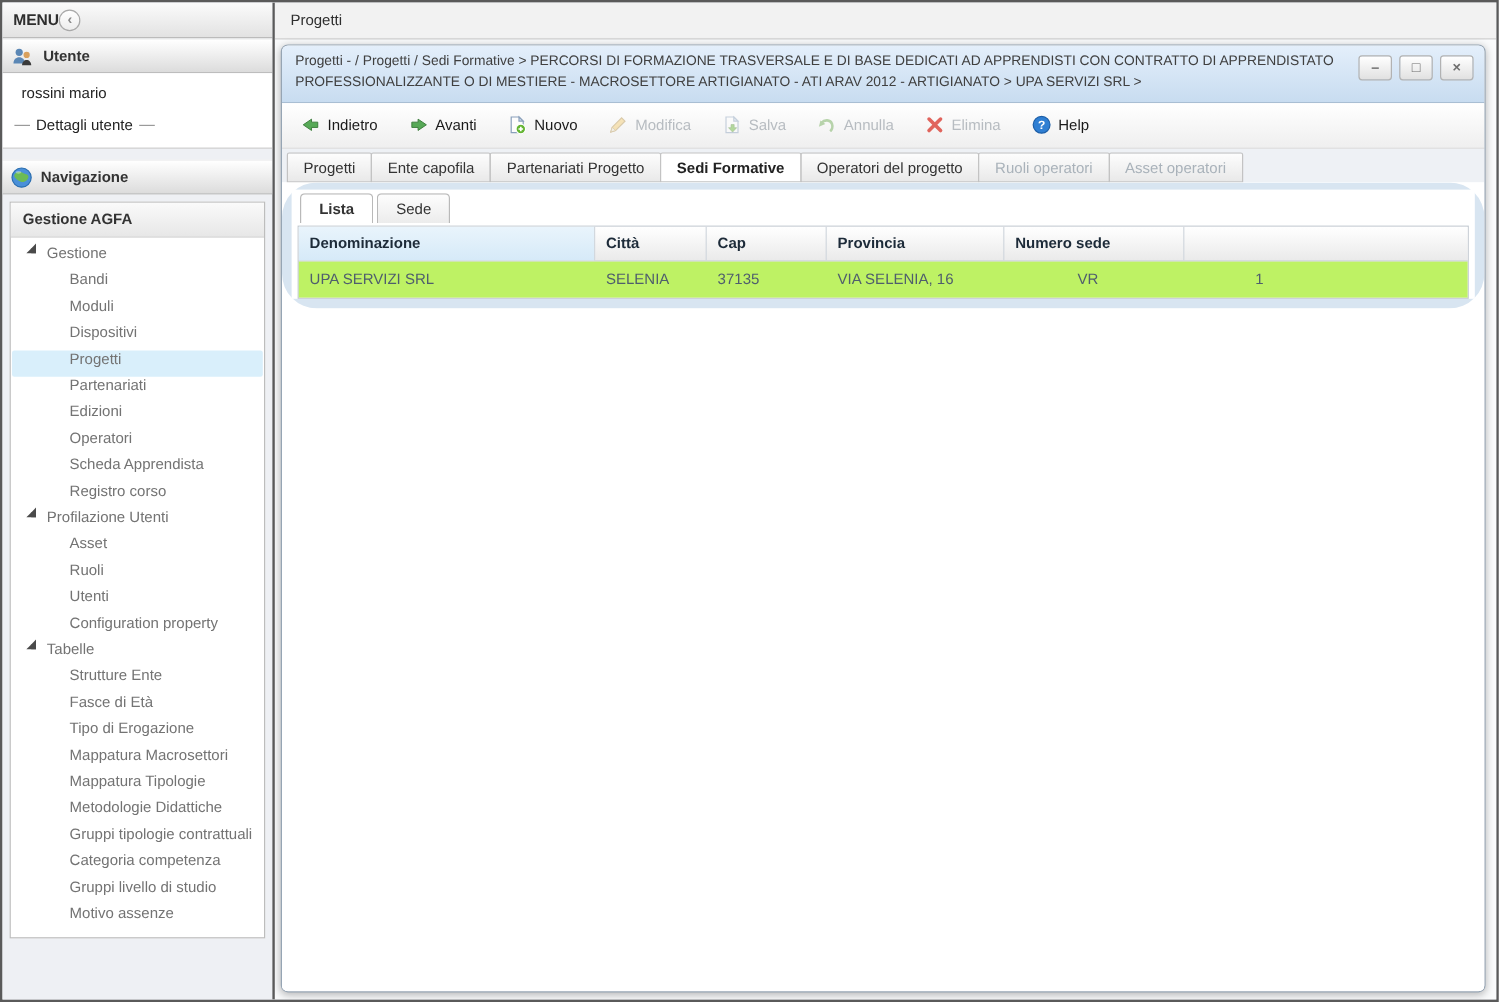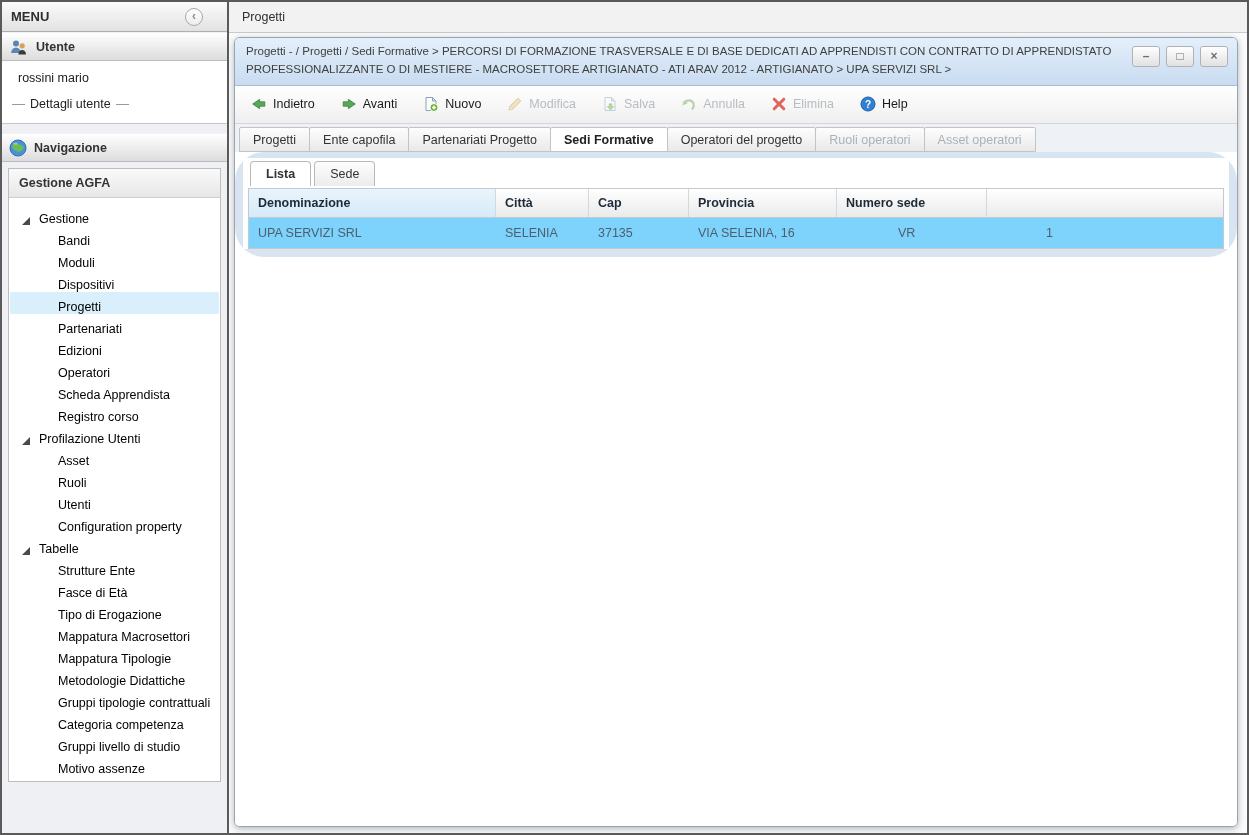--- a/index.html
+++ b/index.html
@@ -20,23 +20,23 @@
     width: 227px; flex: 0 0 227px;
     border-right: 2px solid #5a5a5a;
     background: #eef0f4;
     display: flex; flex-direction: column;
     overflow: hidden;
   }
   .menu-header {
     height: 30px; flex: 0 0 30px;
     background: linear-gradient(#fbfbfb, #e2e2e2);
     border-bottom: 1px solid #aeaeae;
-    display: flex; align-items: center; justify-content: space-between;
-    padding: 0 24px 0 9px;
-    font-weight: bold; font-size: 13px; color: #2e2e2e; gap: 13px;
+    display: flex; align-items: center; 
+    padding: 0 0 0 9px;
+    font-weight: bold; font-size: 13px; color: #2e2e2e;
   }
   .collapse-btn {
     width: 18px; height: 18px; border-radius: 50%;
     border: 1px solid #a9a9a9; background: linear-gradient(#ffffff,#ededed);
     color: #8a8a8a; font-size: 12px; font-weight: bold;
     line-height: 15px; text-align: center; cursor: pointer;
   }
   .acc-header {
     height: 29px; flex: 0 0 29px;
     background: linear-gradient(#ffffff, #dcdcdc);
@@ -64,22 +64,22 @@
   }
   .tree-title {
     height: 29px; line-height: 28px;
     background: linear-gradient(#fafafa, #e7e7e7);
     border-bottom: 1px solid #cfcfcf;
     padding: 0 10px;
     font-weight: bold; font-size: 12.5px; color: #333;
   }
   .tree-list { padding-top: 6px; }
   .tree-item {
-    height: 22px; display: flex; align-items: flex-end;
-    font-size: 12.5px; color: #000000; cursor: pointer;
+    height: 22px; display: flex; align-items: flex-start;
+    font-size: 12.5px; color: #737373; cursor: pointer;
     border-radius: 2px; margin: 0 1px;
   }
   .tree-item.lvl0 { padding-left: 12px; }
   .tree-item.lvl1 { padding-left: 48px; }
   .tree-item.selected { background: #d9effb; }
   .expander {
     display: inline-block; width: 0; height: 0;
     border-left: 4px solid transparent; border-top: 4px solid transparent;
     border-bottom: 4px solid #4a4a4a; border-right: 4px solid #4a4a4a;
     margin-right: 9px; transform: translateY(-1px);
@@ -174,21 +174,21 @@
     border-bottom: 1px solid #c2c9d0;
   }
   .gh {
     padding: 0 9px; line-height: 28px;
     font-size: 12.5px; font-weight: bold; color: #1d2b39;
     border-right: 1px solid #d2d8de;
     overflow: hidden; white-space: nowrap; cursor: pointer;
   }
   .gh.sorted { background: linear-gradient(#e9f4fc, #d6eaf8); }
   .gh.spacer { flex: 1; border-right: none; cursor: default; }
-  .grid-drow { display: flex; height: 30px; background: #7dd3fc; cursor: pointer; }
+  .grid-drow { display: flex; height: 30px; background: #bef264; cursor: pointer; }
   .gd {
     padding: 0 9px; line-height: 30px;
     font-size: 12.5px; color: #4f5e6d;
     overflow: hidden; white-space: nowrap;
   }
   .body-rest { flex: 1; background: #fff; }
 </style>
 </head>
 <body>
 

